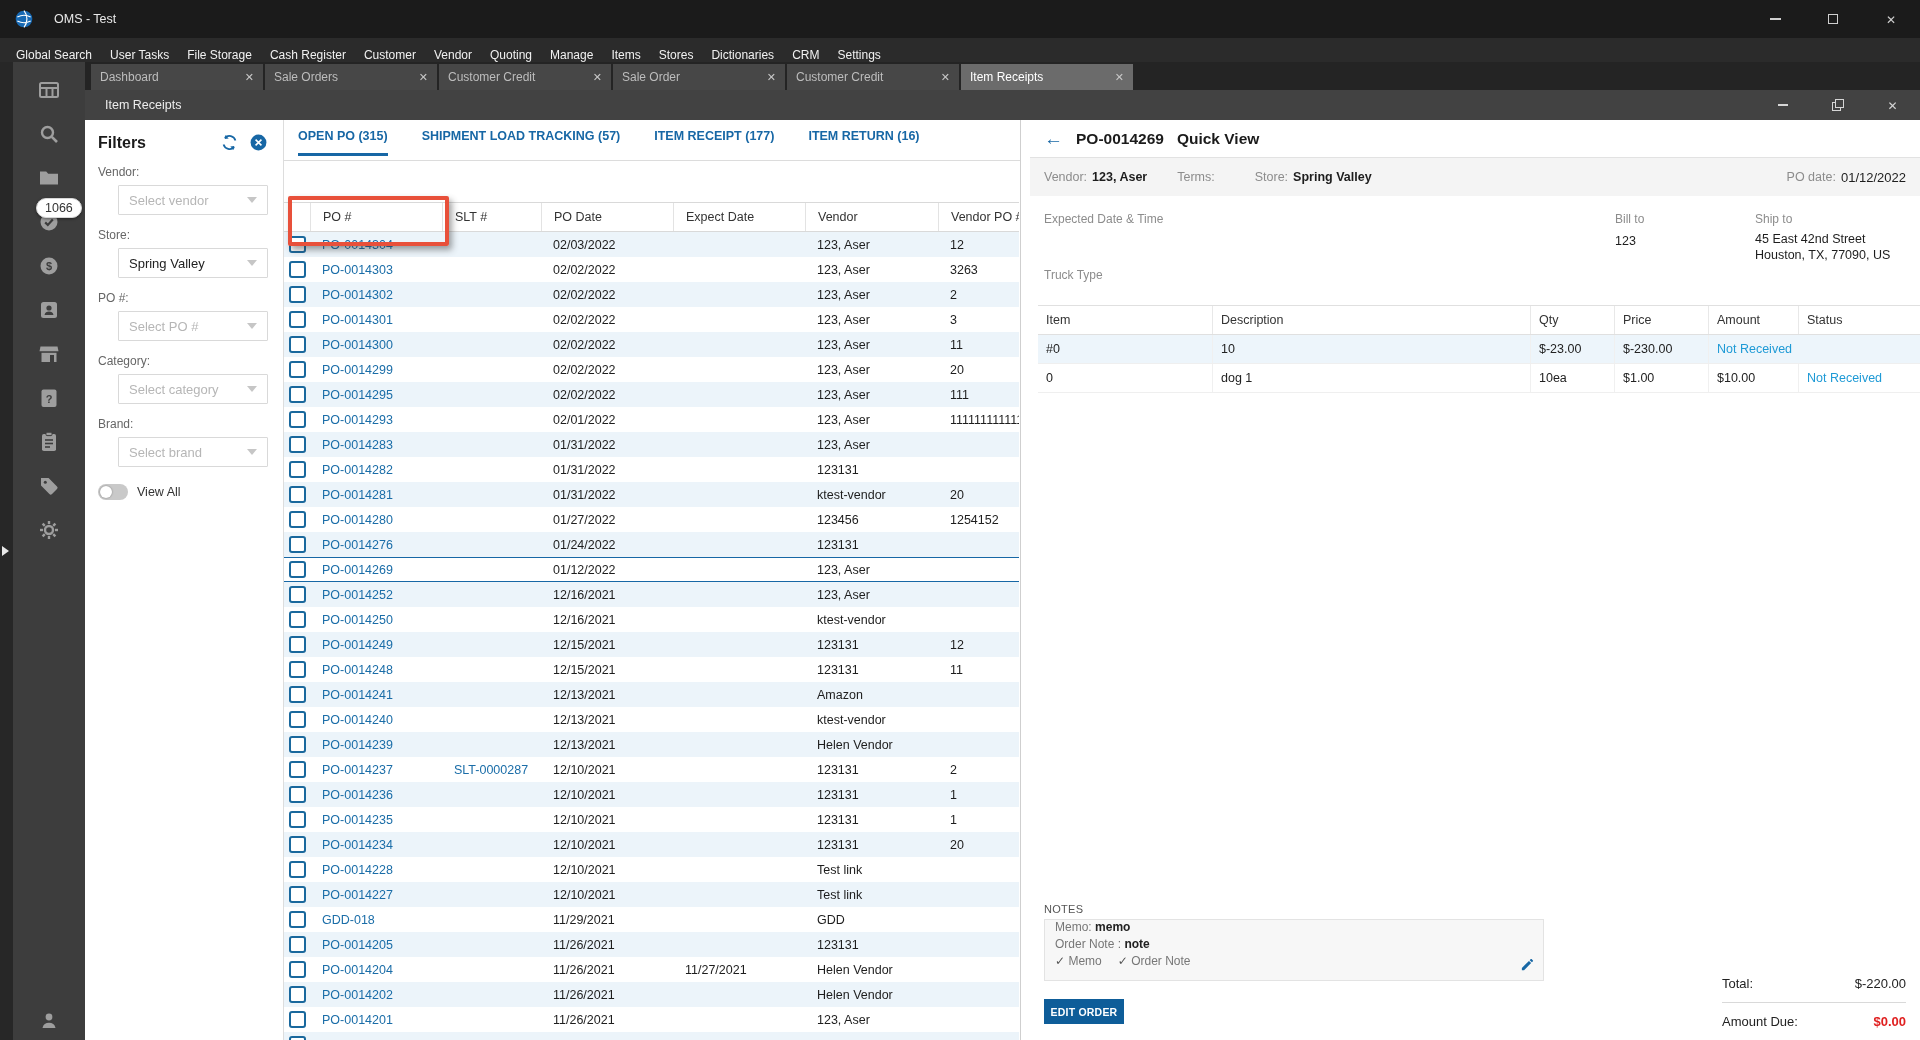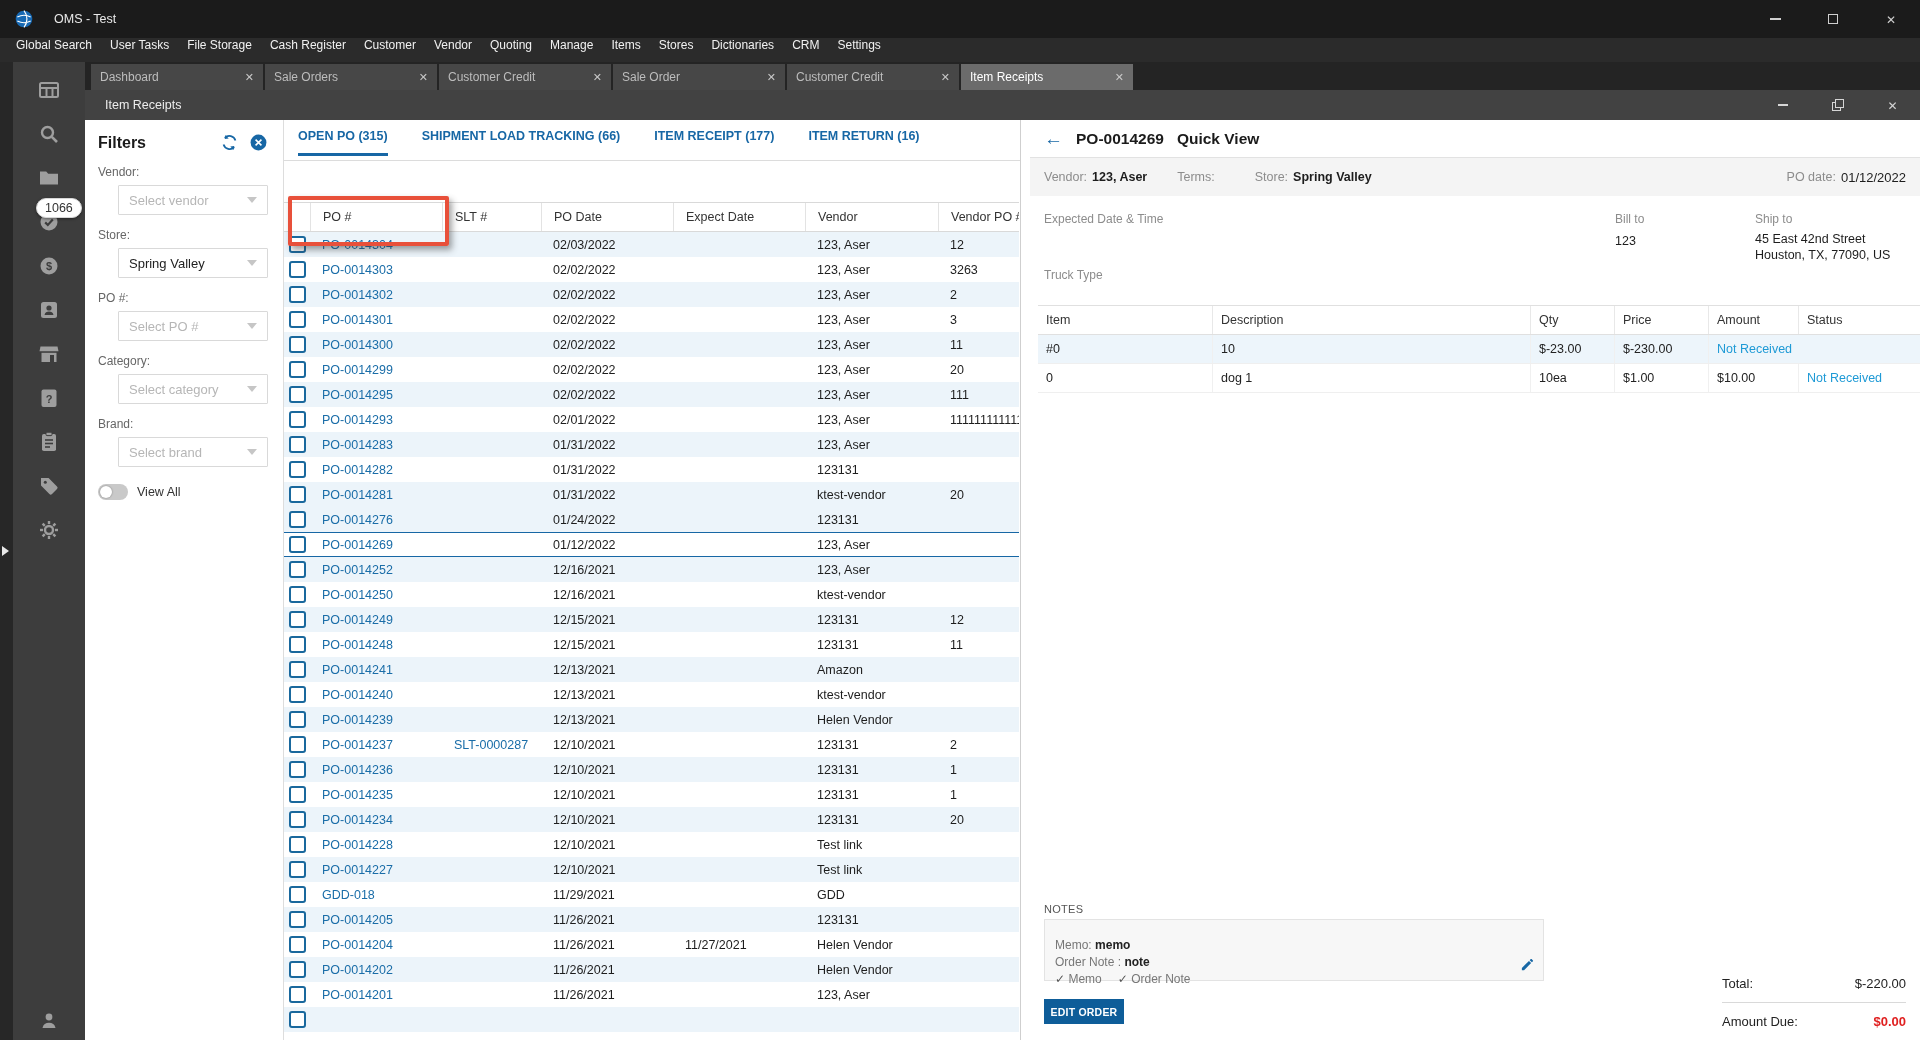--- a/index.html
+++ b/index.html
@@ -10,21 +10,21 @@
   .titlebar{position:absolute;top:0;left:0;right:0;height:38px;background:#1b1b1b;display:flex;align-items:center;}
   .logo{margin-left:14px;display:flex;}
   .title-text{color:#e9e9e9;font-size:12.5px;margin-left:20px;}
   .win-controls{margin-left:auto;display:flex;height:100%;}
   .win-btn{width:58px;height:100%;display:flex;align-items:center;justify-content:center;}
   .glyph-min{display:block;width:11px;height:1.6px;background:#cfcfcf;}
   .glyph-max{display:block;width:10px;height:10px;border:1.5px solid #cfcfcf;box-sizing:border-box;}
   .glyph-close::before{content:'\2715';color:#cfcfcf;font-size:12px;}
 
   
-  .menubar{position:absolute;top:38px;left:0;right:0;height:24px;background:#2b2b2b;display:flex;align-items:flex-start;padding-left:7px;}
+  .menubar{position:absolute;top:38px;left:0;right:0;height:24px;background:#2b2b2b;display:flex;align-items:flex-end;padding-left:7px;}
   .menu-item{color:#f1f1f1;font-size:12px;padding:0 9px;white-space:nowrap;cursor:default;}
 
   
   .edge{position:absolute;top:62px;left:0;width:13px;bottom:0;background:#272727;}
   .expander{position:absolute;left:2px;top:546px;width:0;height:0;border-top:5px solid transparent;border-bottom:5px solid transparent;border-left:7px solid #e8e8e8;}
   .rail{position:absolute;top:62px;left:13px;width:72px;bottom:0;background:#3d3d3d;display:flex;flex-direction:column;align-items:center;padding-top:16px;gap:20px;box-sizing:border-box;}
   .rail-btn{width:24px;height:24px;display:flex;align-items:center;justify-content:center;}
   .rail svg{display:block;}
   .rail-bottom{margin-top:auto;margin-bottom:8px;}
   .badge{position:absolute;left:36px;top:198px;background:#fff;border:1px solid #d7d7d7;border-radius:11px;
@@ -106,21 +106,21 @@
   .qv-ihead{display:grid;grid-template-columns:174px 318px 84px 94px 90px 1fr;border-top:1px solid #e0e0e0;border-bottom:1px solid #e0e0e0;height:28px;}
   .qv-hcell{font-size:12.5px;color:#333;display:flex;align-items:center;padding-left:8px;border-left:1px solid #e8e8e8;box-sizing:border-box;}
   .qv-hcell:first-child{border-left:none;}
   .qv-row{display:grid;grid-template-columns:174px 318px 84px 94px 90px 1fr;height:28px;border-bottom:1px solid #efefef;}
   .qv-row.alt{background:#edf5fb;}
   .qv-cell{font-size:12.5px;color:#222;display:flex;align-items:center;padding-left:8px;border-left:1px solid #f0f0f0;box-sizing:border-box;white-space:nowrap;overflow:hidden;}
   .qv-cell:first-child{border-left:none;}
   .qv-cell.status{color:#1e9ad6;}
 
   .qv-notes-label{position:absolute;left:14px;top:783px;font-size:11px;color:#555;letter-spacing:.3px;}
-  .qv-notes-box{position:absolute;left:14px;top:799px;width:500px;height:62px;background:#f7f7f7;border:1px solid #e3e3e3;box-sizing:border-box;padding:18px 10px;}
+  .qv-notes-box{position:absolute;left:14px;top:799px;width:500px;height:62px;background:#f7f7f7;border:1px solid #e3e3e3;box-sizing:border-box;padding:0 10px;}
   .note-line{font-size:12px;color:#777;margin-bottom:3px;}
   .note-val{color:#222;font-weight:bold;}
   .checks-line{display:flex;gap:16px;font-size:12px;color:#777;margin-top:3px;}
   .note-check::before{content:'\2713  ';color:#555;}
   .qv-pencil{position:absolute;right:8px;bottom:8px;display:flex;}
 
   .qv-edit{position:absolute;left:14px;top:879px;width:80px;height:25px;background:#0e5d99;color:#fff;border:none;
            font-family:inherit;font-size:10.5px;font-weight:bold;letter-spacing:.2px;display:flex;align-items:center;justify-content:center;}
 
   .qv-totals{position:absolute;right:14px;top:856px;width:184px;}
@@ -369,21 +369,21 @@
         <span class="toggle">
             <span class="toggle-knob"></span>
           </span>
         <span class="toggle-label">View All</span>
       </div>
     </div>
 
     <div class="table-area">
       <div class="po-tabs">
           <div class="po-tab active">OPEN PO (315)</div>
-          <div class="po-tab">SHIPMENT LOAD TRACKING (66)</div>
+          <div class="po-tab">SHIPMENT LOAD TRACKING (57)</div>
           <div class="po-tab">ITEM RECEIPT (177)</div>
           <div class="po-tab">ITEM RETURN (16)</div>
         </div>
       <div class="grid-header" id="grid-header">
           <div class="hcell"></div>
           <div class="hcell">PO #</div>
           <div class="hcell">SLT #</div>
           <div class="hcell">PO Date</div>
           <div class="hcell">Expect Date</div>
           <div class="hcell">Vendor</div>
@@ -504,20 +504,31 @@
           <div class="row alt">
             <div class="cbwrap">
               <span class="cb"></span>
             </div>
             <div class="cell link">PO-0014281</div>
             <div class="cell"></div>
             <div class="cell">01/31/2022</div>
             <div class="cell"></div>
             <div class="cell">ktest-vendor</div>
             <div class="cell">20</div>
+          </div>
+          <div class="row">
+            <div class="cbwrap">
+              <span class="cb"></span>
+            </div>
+            <div class="cell link">PO-0014280</div>
+            <div class="cell"></div>
+            <div class="cell">01/27/2022</div>
+            <div class="cell"></div>
+            <div class="cell">123456</div>
+            <div class="cell">1254152</div>
           </div>
           <div class="row alt">
             <div class="cbwrap">
               <span class="cb"></span>
             </div>
             <div class="cell link">PO-0014276</div>
             <div class="cell"></div>
             <div class="cell">01/24/2022</div>
             <div class="cell"></div>
             <div class="cell">123131</div>

